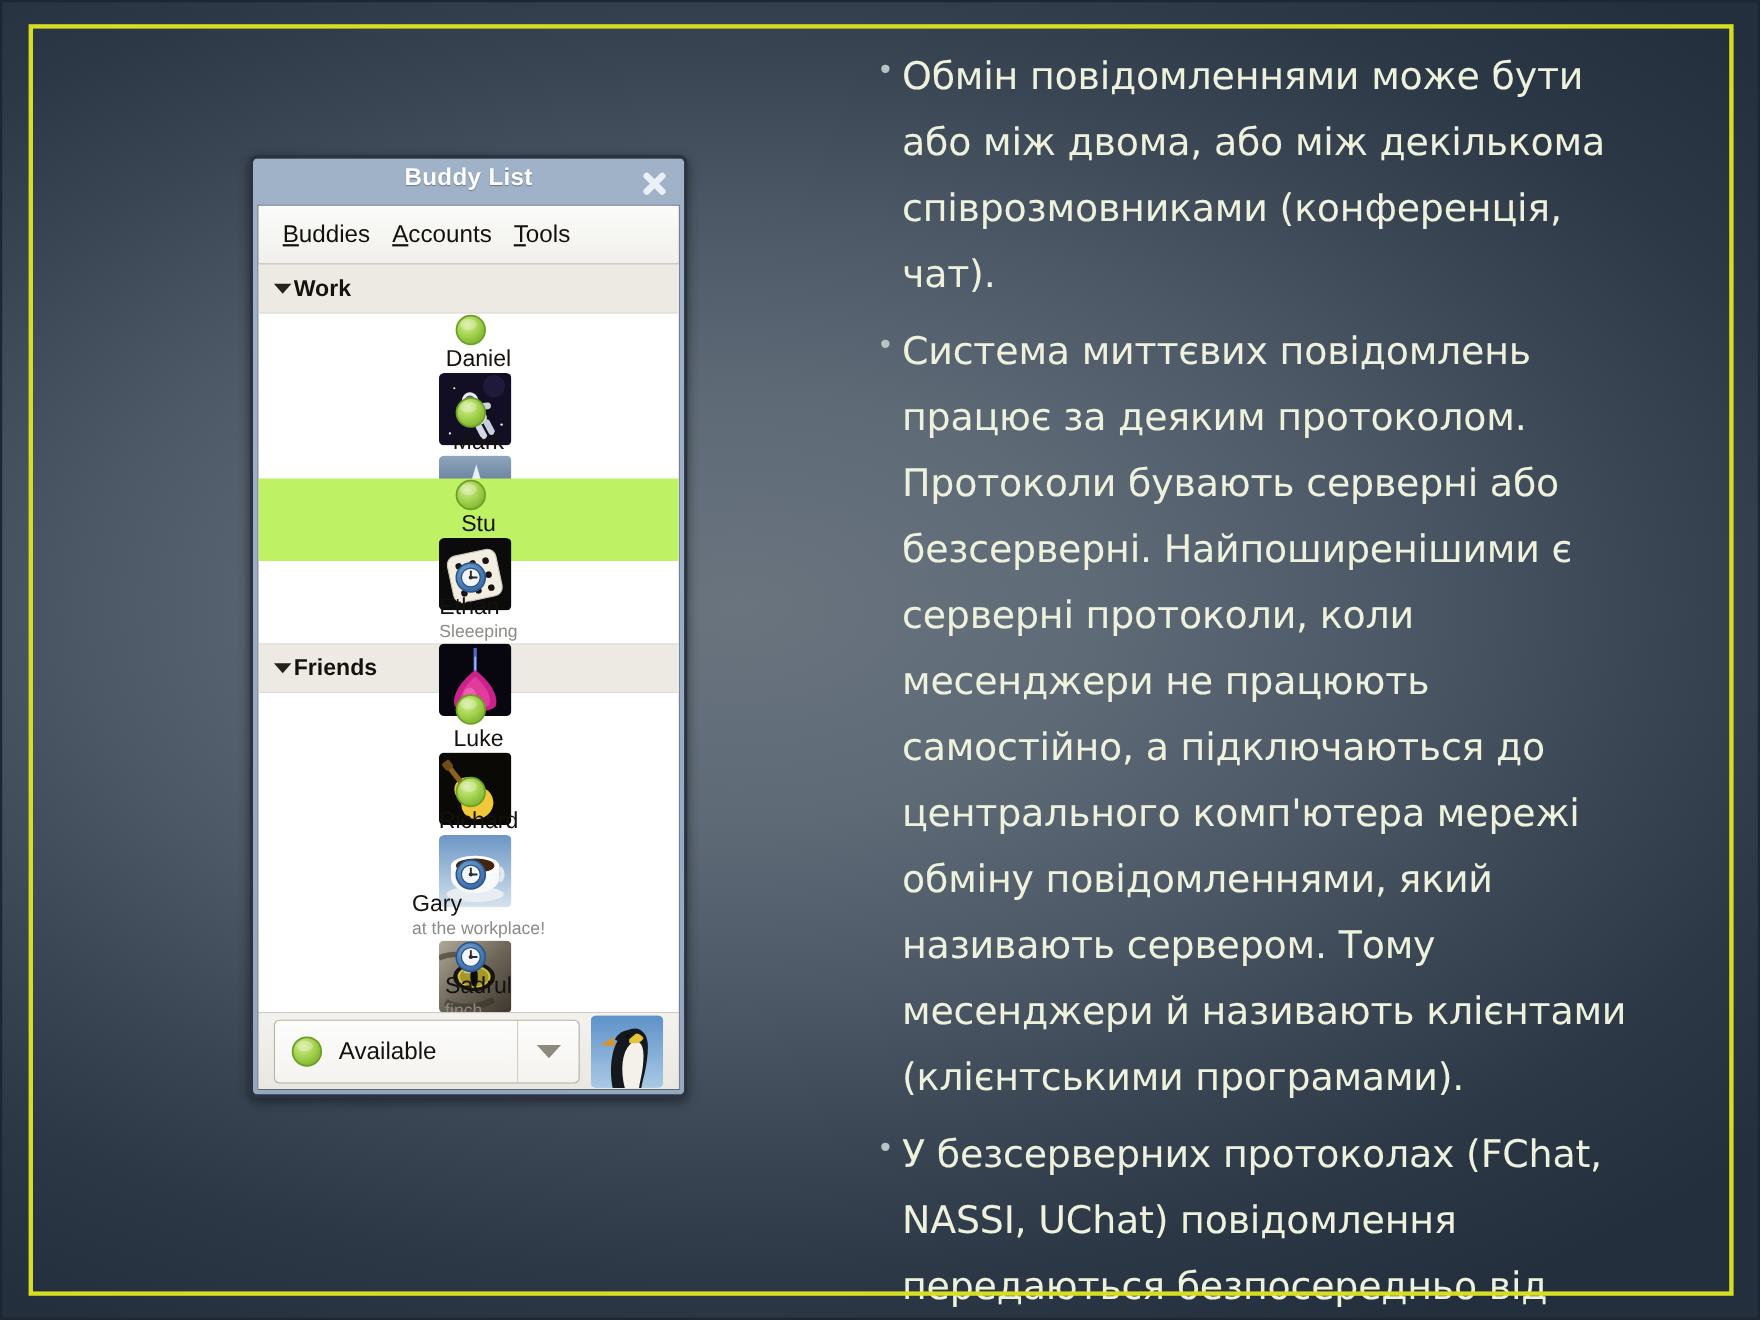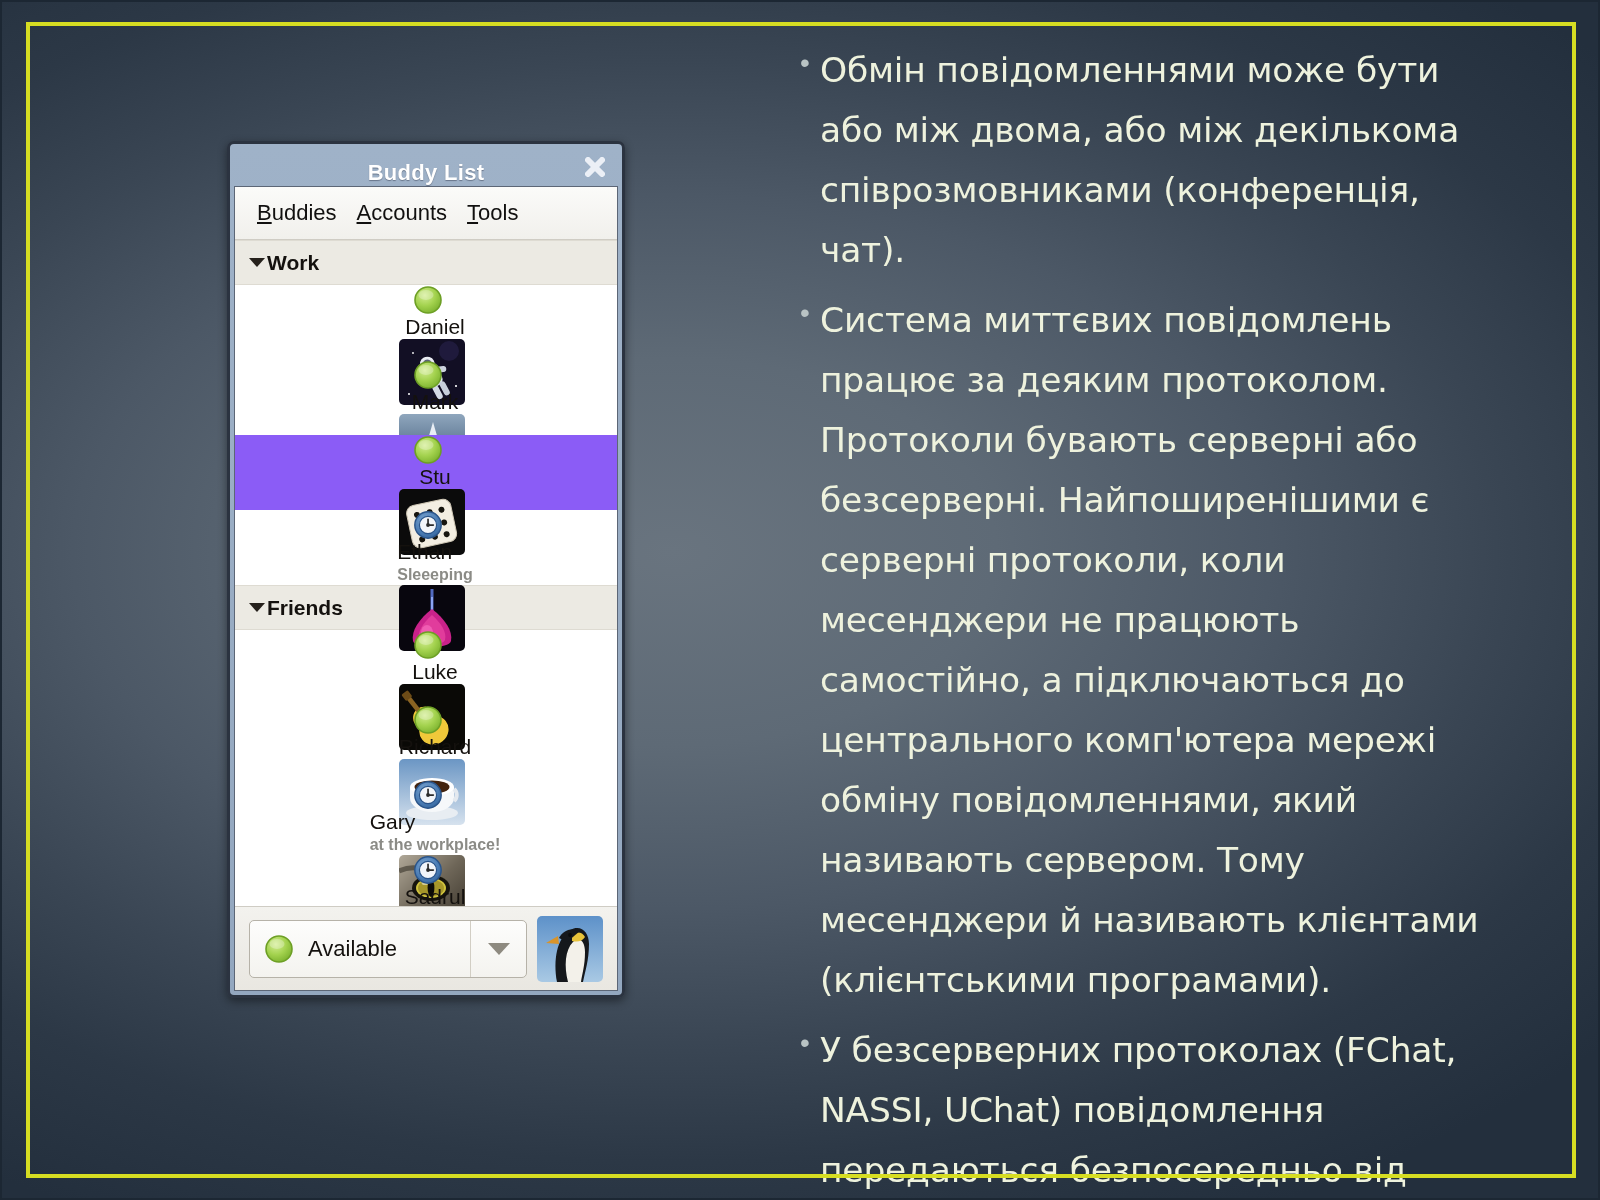--- a/index.html
+++ b/index.html
@@ -62,21 +62,21 @@
     box-shadow: 0 3px 10px rgba(0,0,0,0.45);
     padding: 4px;
     display: flex;
     flex-direction: column;
   }
 
   #titlebar {
     height: 38px;
     position: relative;
     display: flex;
-    align-items: flex-end;
+    align-items: flex-start;
     justify-content: center;
     flex: 0 0 auto;
     border-radius: 3px 3px 0 0;
   }
   #titlebar-text {
     font-size: 22px;
     font-weight: bold;
     color: #ffffff;
     text-shadow: 0 1px 1px rgba(60,70,90,0.55);
     letter-spacing: 0.3px;
@@ -154,54 +154,53 @@
 
   .buddy-row {
     height: 75px;
     display: flex;
     align-items: center;
     padding: 0 0 0 18px;
     cursor: pointer;
     position: relative;
     flex-direction: column;
   }
-  .buddy-row.selected { background: #8b5cf6; }
+  .buddy-row.selected { background: #bef264; }
 
   .status-dot {
     flex: 0 0 auto;
     width: 30px; height: 30px;
     margin-right: 15px;
   }
   .buddy-text { flex: 1 1 auto; min-width: 0; }
   .buddy-name {
     font-size: 21px;
     color: #14110e;
     line-height: 1.15;
   }
   .buddy-status {
     font-size: 16px;
     color: #8b8b86;
     line-height: 1.25;
     margin-top: 1px;
-    font-weight: bold;
   }
   .avatar {
     flex: 0 0 auto;
     width: 66px; height: 66px;
     margin-right: 7px;
     border-radius: 5px;
     overflow: hidden;
     position: relative;
   }
   .avatar svg { display: block; width: 100%; height: 100%; }
 
   
   #status-bar {
     flex: 0 0 auto;
-    height: 84px;
+    height: 70px;
     background: linear-gradient(180deg, #f3f2ee 0%, #e9e7e1 100%);
     border-top: 1px solid #cfccc4;
     display: flex;
     align-items: center;
     padding: 0 7px 0 14px;
     gap: 10px;
   }
   #status-combo {
     flex: 1 1 auto;
     height: 58px;

